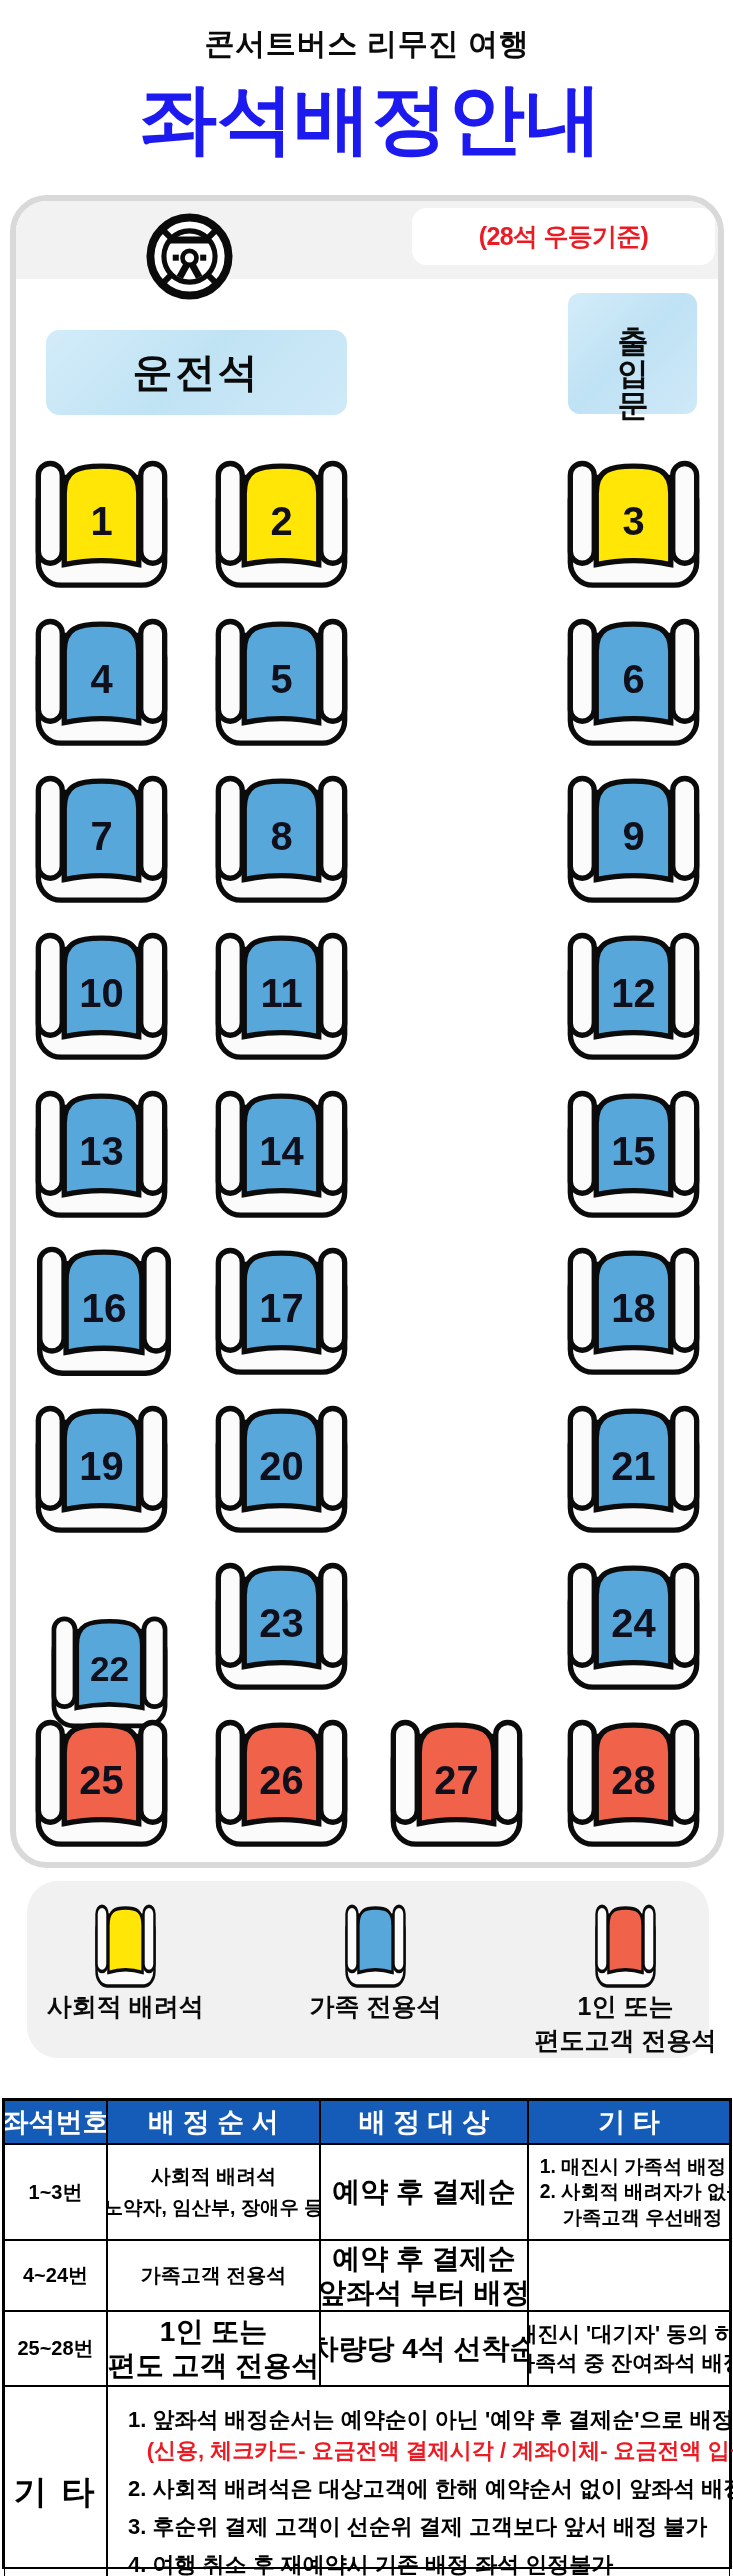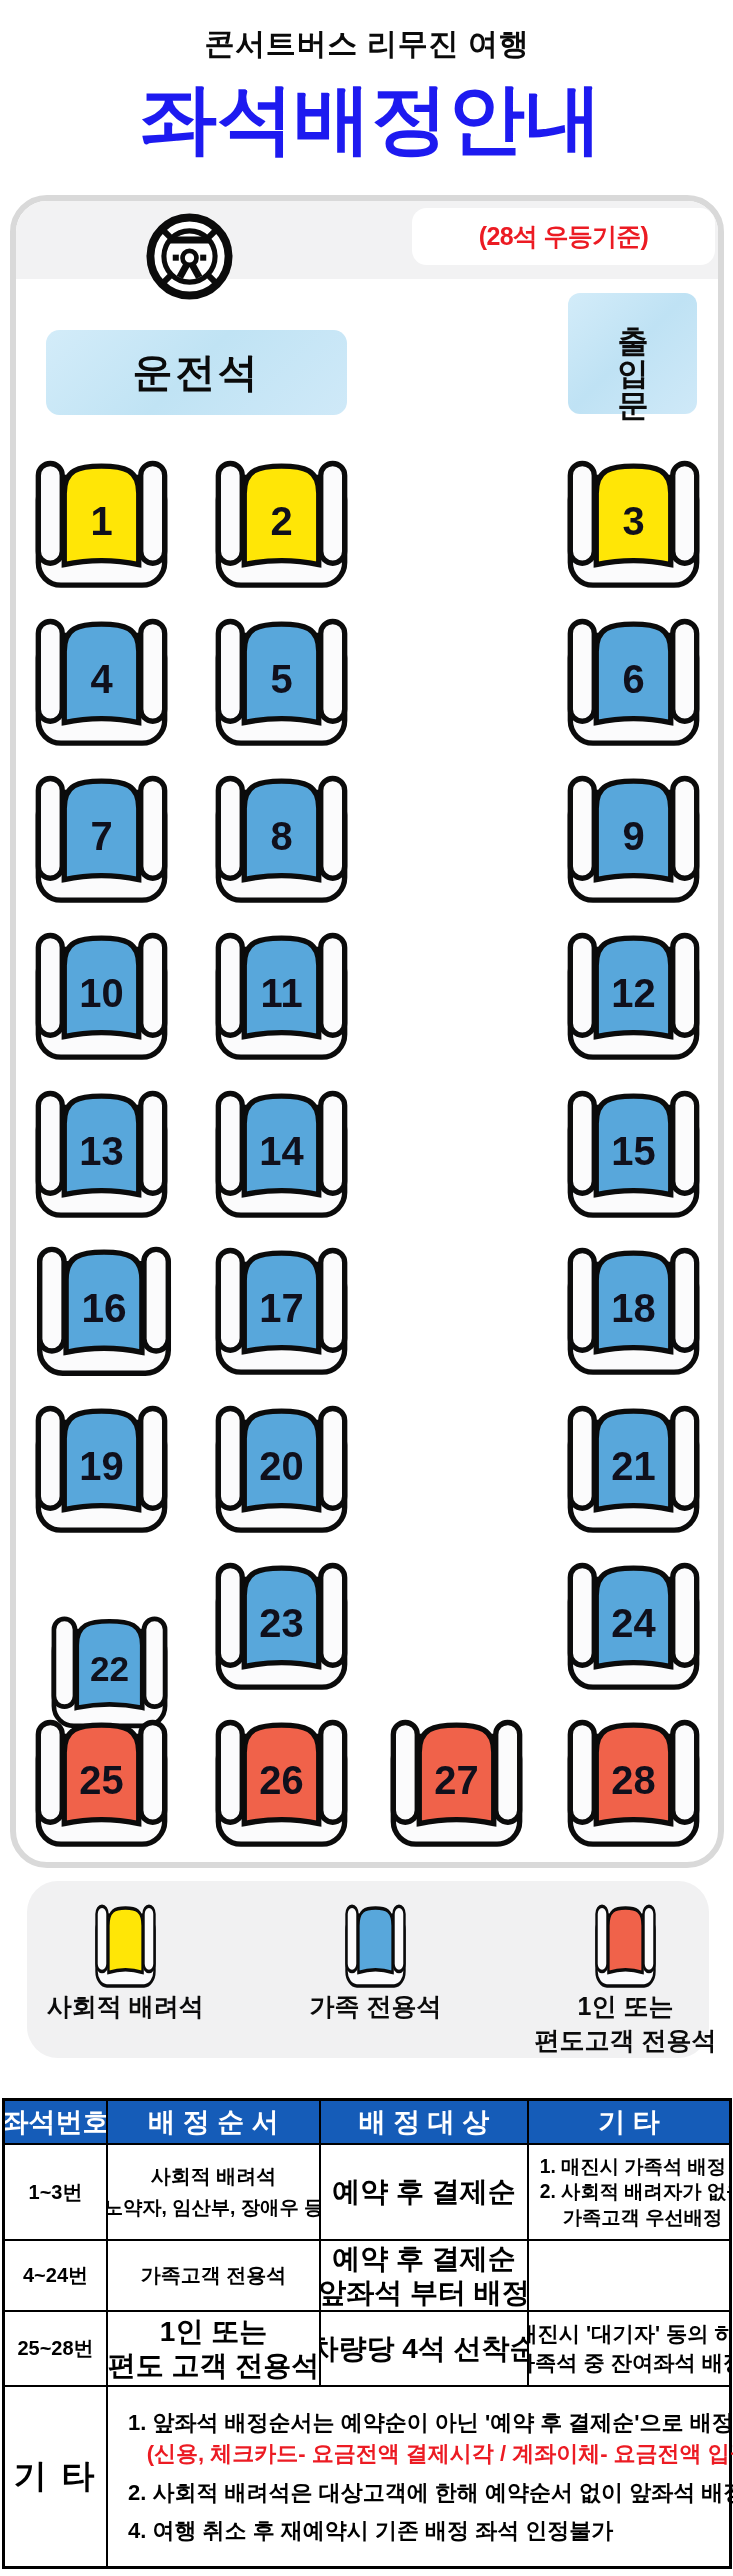--- a/index.html
+++ b/index.html
@@ -451,16 +451,17 @@
       </div>
   </div>
 
   <div class="cell">
     <div class="misc-label">기 타</div>
   </div>
   <div class="notes-cell">
       <div class="line">1. 앞좌석 배정순서는 예약순이 아닌 '예약 후 결제순'으로 배정</div>
       <div class="line indent red">(신용, 체크카드- 요금전액 결제시각 / 계좌이체- 요금전액 입금시각)</div>
       <div class="line">2. 사회적 배려석은 대상고객에 한해 예약순서 없이 앞좌석 배정</div>
+      <div class="line">3. 후순위 결제 고객이 선순위 결제 고객보다 앞서 배정 불가</div>
       <div class="line">4. 여행 취소 후 재예약시 기존 배정 좌석 인정불가</div>
     </div>
 </div>
 
 
 </body></html>

